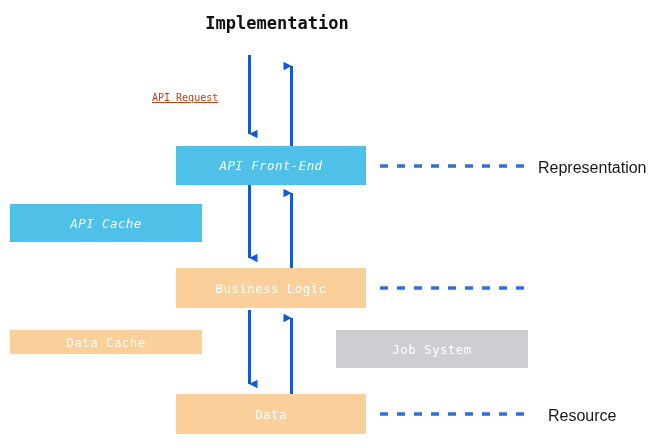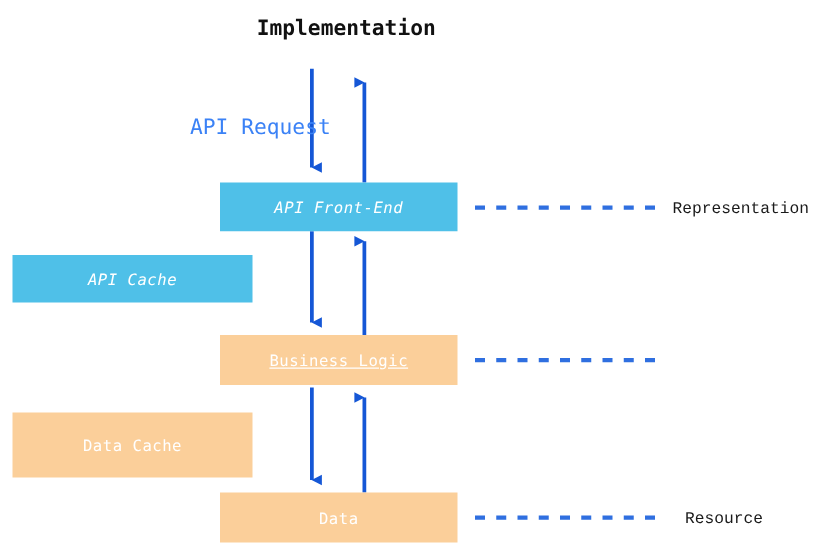--- a/index.html
+++ b/index.html
@@ -48,33 +48,34 @@
     box-sizing: border-box;
     user-select: none;
   }
   .box-blue   { background: #4fc0e8; font-style: italic; }
   .box-orange { background: #fbcf9a; }
   .box-gray   { background: #cecdd2; }
 
   
   .side-label {
     position: absolute;
-    font-family: Liberation Mono, monospace;
-    font-size: 13px;
+    font-family: Liberation Sans, sans-serif;
+    font-size: 16px;
     color: #1a1a1a;
     white-space: nowrap;
   }
 
   
   .arrow-label {
     position: absolute;
     font-family: "DejaVu Sans Mono", "Liberation Mono", monospace;
-    font-size: 17px;
-    color: #3b82f6;
+    font-size: 10px;
+    color: #c2410c;
     white-space: nowrap;
+    text-decoration: underline;
   }
 
   svg.overlay {
     position: absolute;
     left: 0; top: 0;
     width: 664px;
     height: 446px;
     pointer-events: none;
   }
 </style>
@@ -136,28 +137,31 @@
 
 
   <div class="box box-blue" style="left:176px; top:146px; width:190px; height:39px;">
     <span>API Front-End</span>
   </div>
 
   <div class="box box-blue" style="left:10px; top:204px; width:192px; height:38px;">
     <span>API Cache</span>
   </div>
 
-  <div class="box box-orange" style="left:176px; top:268px; width:190px; height:40px;text-decoration:underline;">
+  <div class="box box-orange" style="left:176px; top:268px; width:190px; height:40px;">
     <span>Business Logic</span>
   </div>
 
-  <div class="box box-orange" style="left:10px; top:330px; width:192px; height:52px;">
+  <div class="box box-orange" style="left:10px; top:330px; width:192px; height:24px;">
     <span>Data Cache</span>
   </div>
 
+  <div class="box box-gray" style="left:336px; top:330px; width:192px; height:38px;">
+    <span>Job System</span>
+  </div>
 
   <div class="box box-orange" style="left:176px; top:394px; width:190px; height:40px;">
     <span>Data</span>
   </div>
 
   <div class="side-label" style="left:538px; top:159px;">Representation</div>
 
 
   <div class="side-label" style="left:548px; top:407px;">Resource</div>
 

